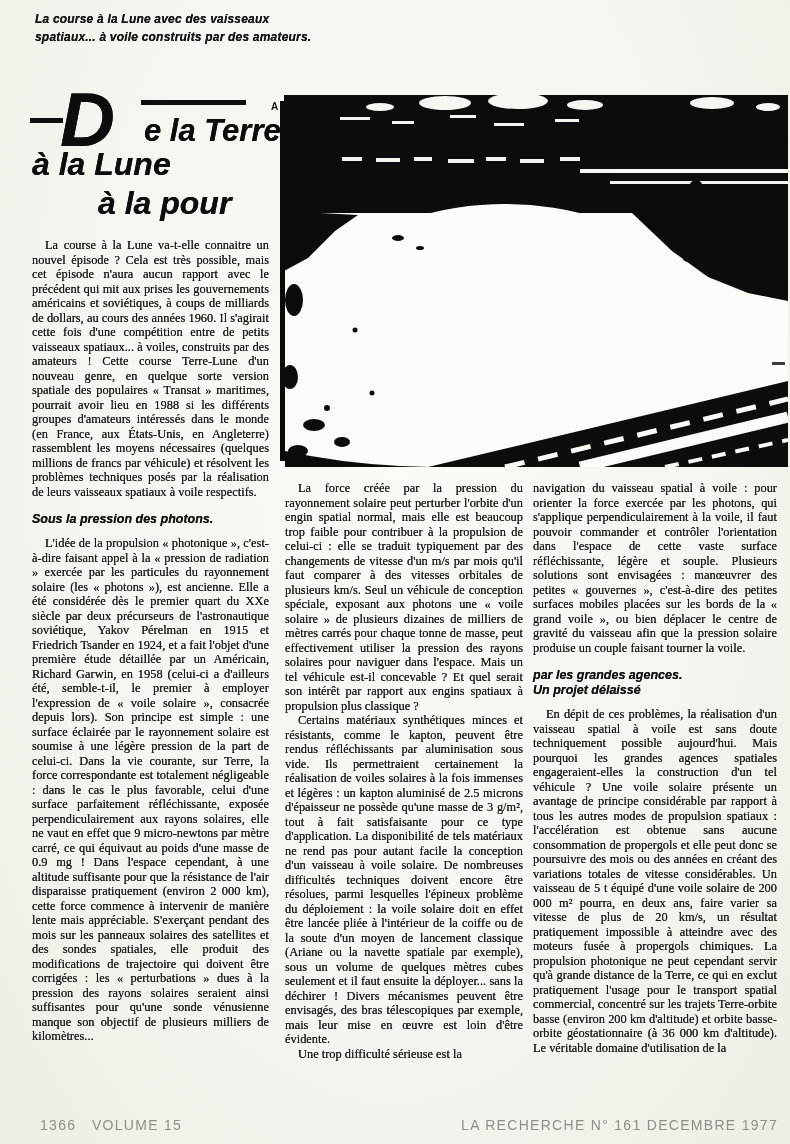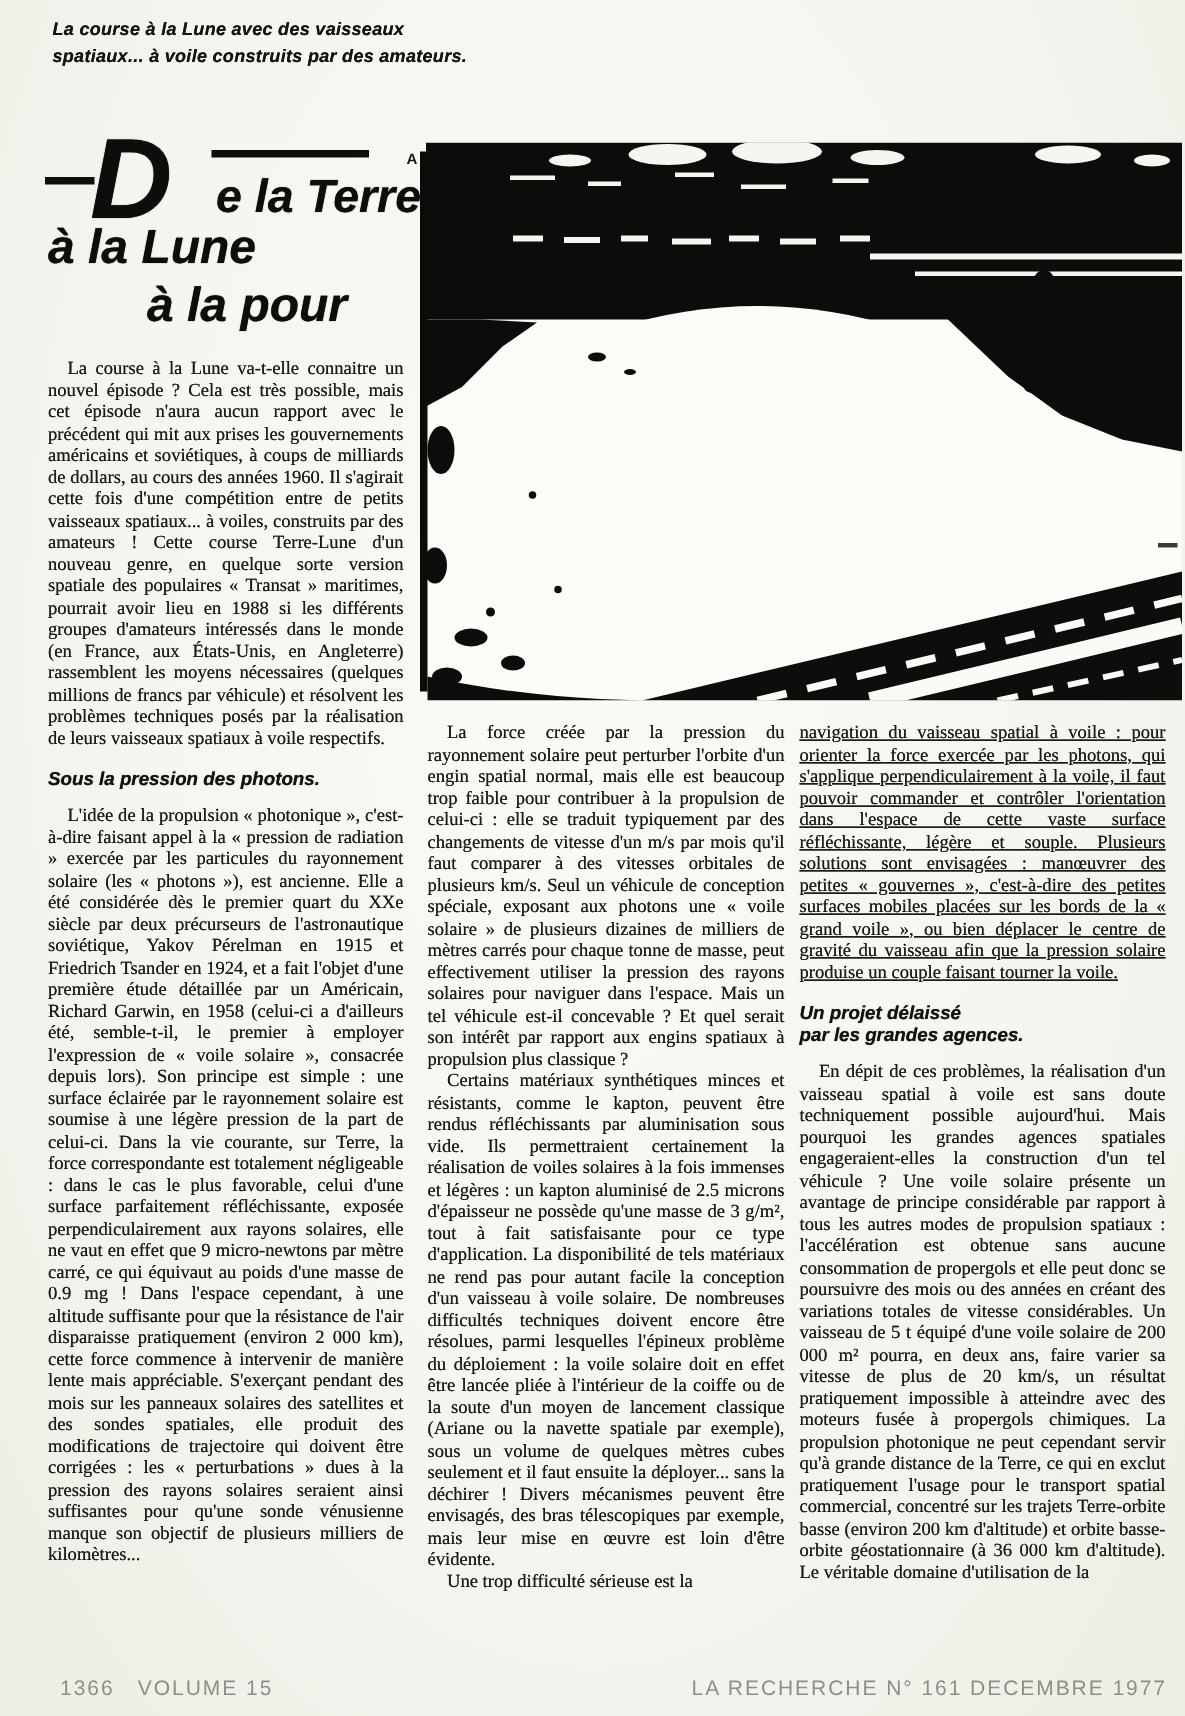--- a/index.html
+++ b/index.html
@@ -29,21 +29,21 @@
   .photo svg{display:block;width:100%;height:100%;}
   .photo-label{position:absolute;left:271px;top:101px;
      font-family:"Liberation Sans",sans-serif;font-weight:bold;font-size:10px;color:#15150f;}
   
   .col{position:absolute;text-align:justify;font-size:12.4px;line-height:14.5px;
        color:#1c1b19;text-shadow:0 0 .35px #333;}
   .col-left{left:32px;top:238px;width:237px;}
   .col-mid{left:285px;top:481px;width:238px;}
   .col-right{left:533px;top:481px;width:244px;}
   .body{margin:0;text-indent:13px;}
-  .body.no-indent{text-indent:0;text-decoration:underline;}
+  .body.no-indent{text-indent:0;}
   .subhead{font-family:"Liberation Sans",sans-serif;font-weight:bold;font-style:italic;
      font-size:12.5px;line-height:15px;margin:13px 0 9px 0;color:#121211;
      text-shadow:0 0 .5px #222;}
   
   .folio{position:absolute;top:1117px;font-family:"Liberation Sans",sans-serif;
      font-size:14px;color:#90 8f89;letter-spacing:1.3px;white-space:pre;color:#8f8e88;}
   .folio-left{left:40px;}
   .folio-right{right:12px;}
   .edge-tick{position:absolute;left:772px;top:362px;width:13px;height:3px;background:#3a3a37;}
 </style>
@@ -144,22 +144,22 @@
 
   <section class="col col-mid">
     <p class="body">La force créée par la pression du rayonnement solaire peut perturber l'orbite d'un engin spatial normal, mais elle est beaucoup trop faible pour contribuer à la propulsion de celui-ci : elle se traduit typiquement par des changements de vitesse d'un m/s par mois qu'il faut comparer à des vitesses orbitales de plusieurs km/s. Seul un véhicule de conception spéciale, exposant aux photons une « voile solaire » de plusieurs dizaines de milliers de mètres carrés pour chaque tonne de masse, peut effectivement utiliser la pression des rayons solaires pour naviguer dans l'espace. Mais un tel véhicule est-il concevable ? Et quel serait son intérêt par rapport aux engins spatiaux à propulsion plus classique ?</p>
     <p class="body">Certains matériaux synthétiques minces et résistants, comme le kapton, peuvent être rendus réfléchissants par aluminisation sous vide. Ils permettraient certainement la réalisation de voiles solaires à la fois immenses et légères : un kapton aluminisé de 2.5 microns d'épaisseur ne possède qu'une masse de 3 g/m², tout à fait satisfaisante pour ce type d'application. La disponibilité de tels matériaux ne rend pas pour autant facile la conception d'un vaisseau à voile solaire. De nombreuses difficultés techniques doivent encore être résolues, parmi lesquelles l'épineux problème du déploiement : la voile solaire doit en effet être lancée pliée à l'intérieur de la coiffe ou de la soute d'un moyen de lancement classique (Ariane ou la navette spatiale par exemple), sous un volume de quelques mètres cubes seulement et il faut ensuite la déployer... sans la déchirer ! Divers mécanismes peuvent être envisagés, des bras télescopiques par exemple, mais leur mise en œuvre est loin d'être évidente.</p>
     <p class="body">Une trop difficulté sérieuse est la</p>
   </section>
 
   <section class="col col-right">
     <p class="body no-indent">navigation du vaisseau spatial à voile : pour orienter la force exercée par les photons, qui s'applique perpendiculairement à la voile, il faut pouvoir commander et contrôler l'orientation dans l'espace de cette vaste surface réfléchissante, légère et souple. Plusieurs solutions sont envisagées : manœuvrer des petites « gouvernes », c'est-à-dire des petites surfaces mobiles placées sur les bords de la « grand voile », ou bien déplacer le centre de gravité du vaisseau afin que la pression solaire produise un couple faisant tourner la voile.</p>
     <h2 class="subhead">
+      <div>par les grandes agences.</div>
       <div>Un projet délaissé</div>
-      <div>par les grandes agences.</div>
     </h2>
     <p class="body">En dépit de ces problèmes, la réalisation d'un vaisseau spatial à voile est sans doute techniquement possible aujourd'hui. Mais pourquoi les grandes agences spatiales engageraient-elles la construction d'un tel véhicule ? Une voile solaire présente un avantage de principe considérable par rapport à tous les autres modes de propulsion spatiaux : l'accélération est obtenue sans aucune consommation de propergols et elle peut donc se poursuivre des mois ou des années en créant des variations totales de vitesse considérables. Un vaisseau de 5 t équipé d'une voile solaire de 200 000 m² pourra, en deux ans, faire varier sa vitesse de plus de 20 km/s, un résultat pratiquement impossible à atteindre avec des moteurs fusée à propergols chimiques. La propulsion photonique ne peut cependant servir qu'à grande distance de la Terre, ce qui en exclut pratiquement l'usage pour le transport spatial commercial, concentré sur les trajets Terre-orbite basse (environ 200 km d'altitude) et orbite basse-orbite géostationnaire (à 36 000 km d'altitude). Le véritable domaine d'utilisation de la</p>
   </section>
 
   <div class="folio folio-left">1366   VOLUME 15</div>
   <div class="folio folio-right">LA RECHERCHE N° 161 DECEMBRE 1977</div>
 
   <div class="edge-tick"></div>
 </div>
 

